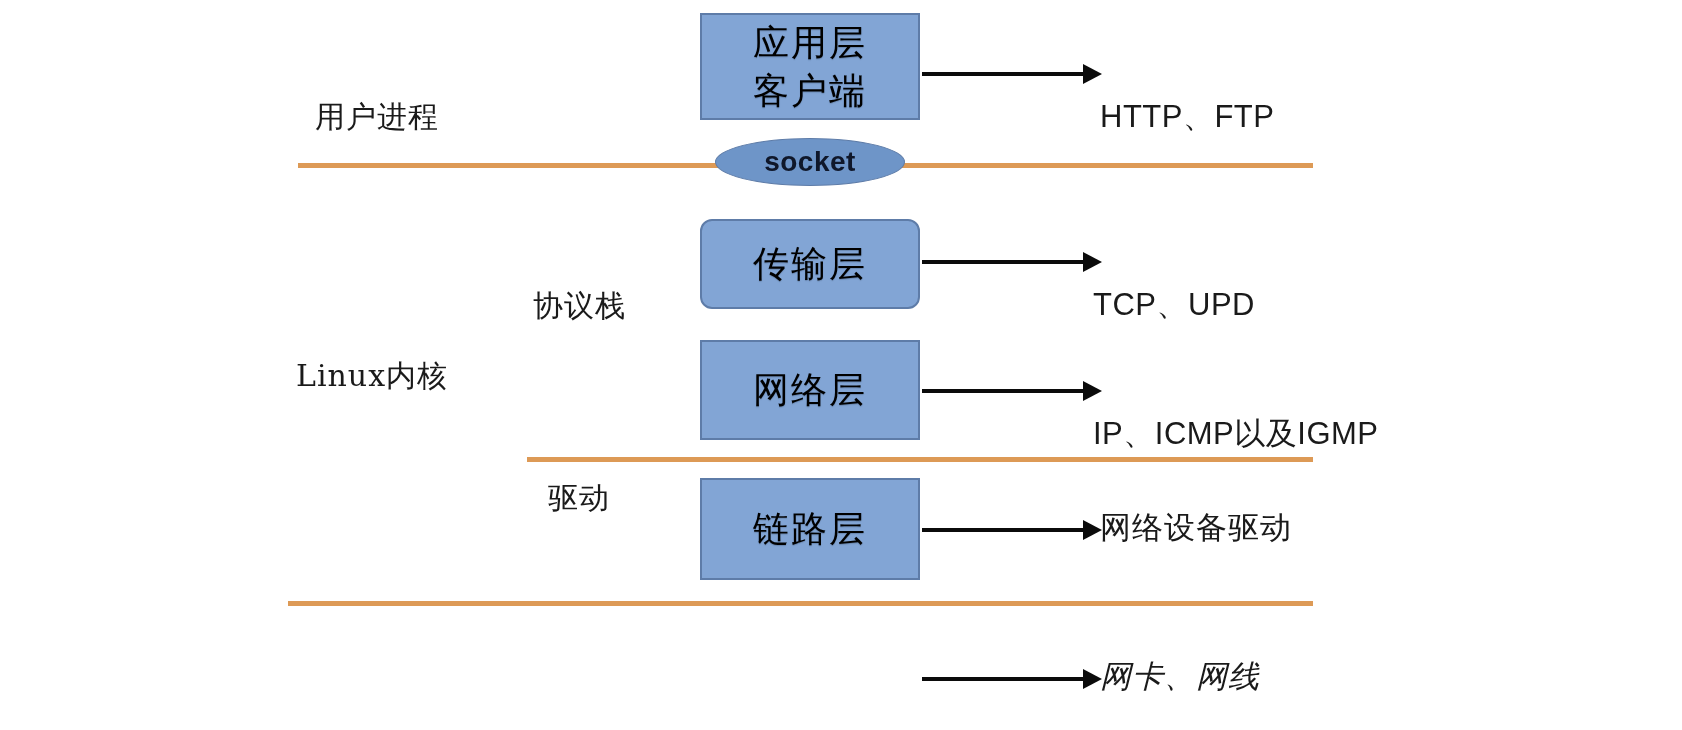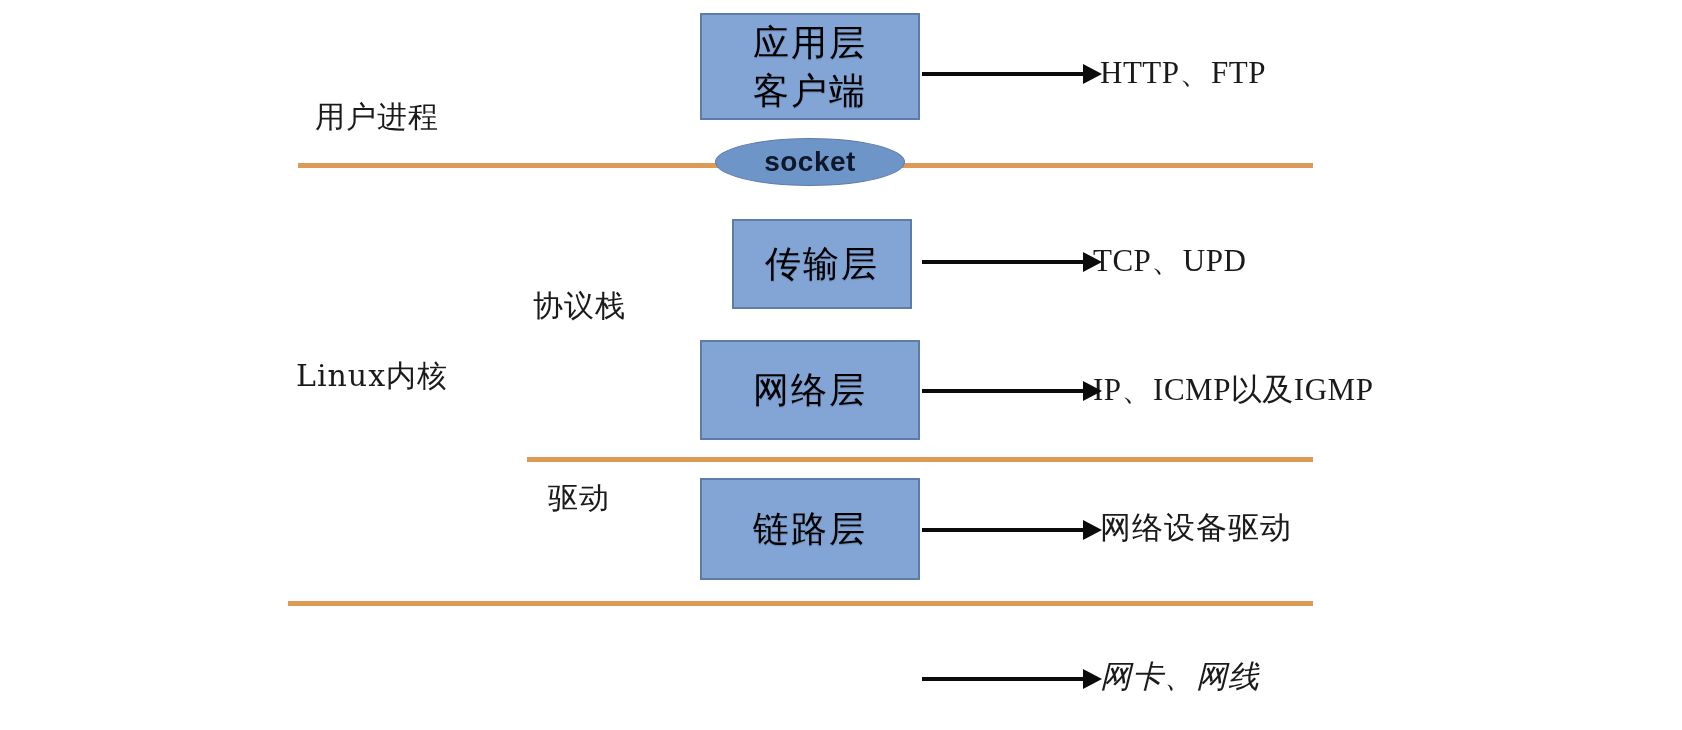--- a/index.html
+++ b/index.html
@@ -89,22 +89,23 @@
   
   .label {
     position: absolute;
     color: #1A1A1A;
     white-space: nowrap;
     font-family: "DejaVu Serif", "Liberation Serif", serif;
     font-size: 31px;
     letter-spacing: 1px;
   }
   .label.sans {
-    font-family: Liberation Serif, serif;
+    font-family: Liberation Sans, sans-serif;
     letter-spacing: 0.5px;
+    margin-top: 44px;
   }
   .label.side {
     font-size: 30px;
   }
 </style>
 </head>
 <body>
 
 <div id="stage">
 
@@ -127,21 +128,21 @@
 
   <div class="arrow" style="left:922px; top:74px; width:180px;">
     <div class="shaft" style="width:161px;"></div>
     <div class="head" style="left:161px;"></div>
   </div>
 
   <div class="label sans" style="left:1100px; top:52px;">HTTP、FTP</div>
 
   <div class="socket-ellipse" style="left:715px; top:138px; width:190px; height:48px;">socket</div>
 
-  <div class="layer-box" style="left:732px; top:219px; width:180px; height:90px;">传输层</div>
+  <div class="layer-box" style="left:700px; top:219px; width:220px; height:90px;border-radius:12px;">传输层</div>
 
   <div class="arrow" style="left:922px; top:262px; width:180px;">
     <div class="shaft" style="width:161px;"></div>
     <div class="head" style="left:161px;"></div>
   </div>
 
   <div class="label sans" style="left:1093px; top:240px;">TCP、UPD</div>
 
   <div class="layer-box" style="left:700px; top:340px; width:220px; height:100px;">网络层</div>
 

